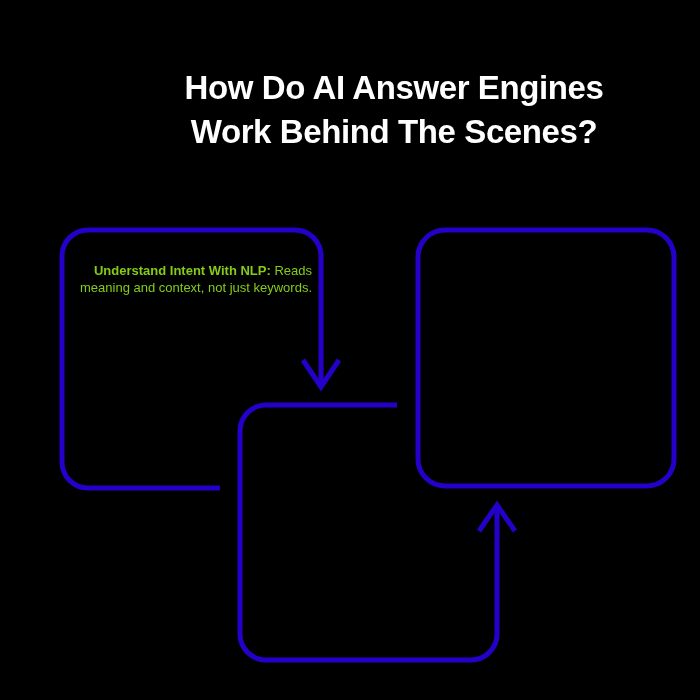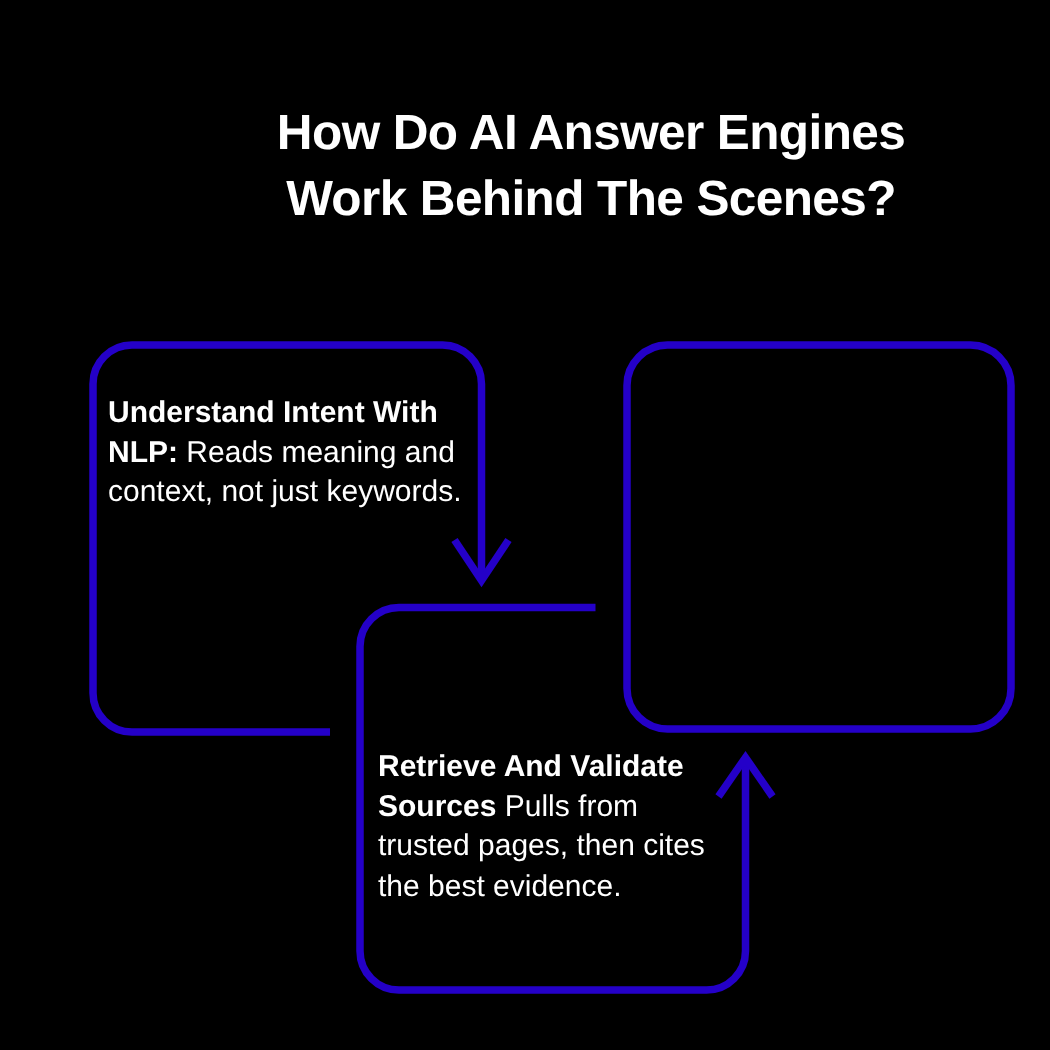--- a/index.html
+++ b/index.html
@@ -41,23 +41,23 @@
     left: 0;
     top: 0;
     width: 700px;
     height: 700px;
     pointer-events: none;
   }
 
   
   .step-text {
     position: absolute;
-    text-align: left;
-    color: #ffffff;
-    font-size: 20px;
+    text-align: right;
+    color: #84cc16;
+    font-size: 13px;
     line-height: 1.33;
     font-weight: normal;
   }
   .step-text .lead {
     font-weight: bold;
   }
 
   #step1-text { left: 72px;  top: 262px; width: 240px; }
   #step2-text { left: 424px; top: 262px; width: 246px; }
   #step3-text { left: 252px; top: 498px; width: 234px; }
@@ -101,17 +101,14 @@
       <line x1="497" y1="538" x2="497" y2="506" stroke="#2400c8" stroke-width="5" stroke-linecap="butt"></line>
       <path d="M 479 531 L 497 505 L 515 531" fill="none" stroke="#2400c8" stroke-width="5" stroke-linecap="butt" stroke-linejoin="miter"></path>
     </g>
   </svg>
 
   <div class="step-text" id="step1-text">
     <span class="lead">Understand Intent With NLP:</span><span> Reads meaning and context, not just keywords.</span>
   </div>
 
 
-  <div class="step-text" id="step3-text">
-    <span class="lead">Retrieve And Validate Sources</span><span> Pulls from trusted pages, then cites the best evidence.</span>
-  </div>
 
 </div>
 
 </body></html>

